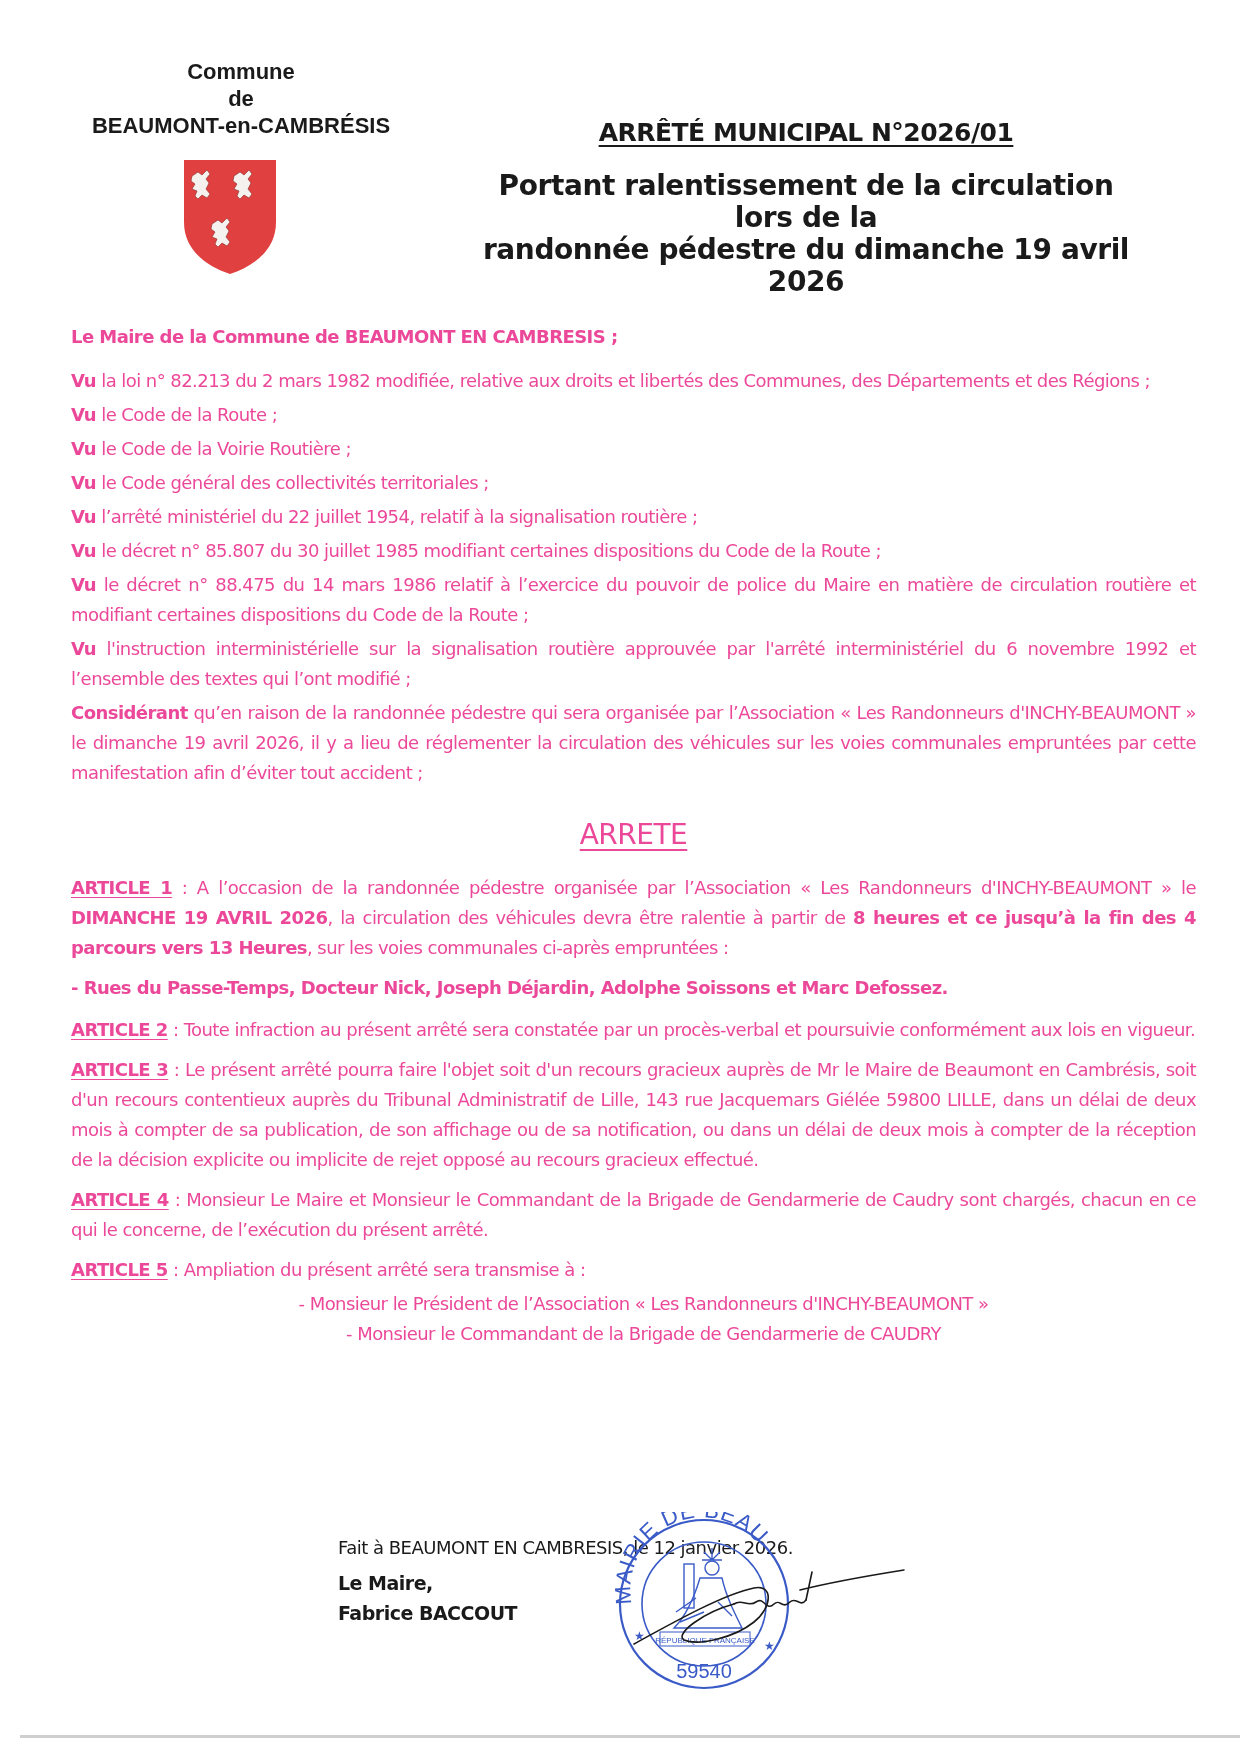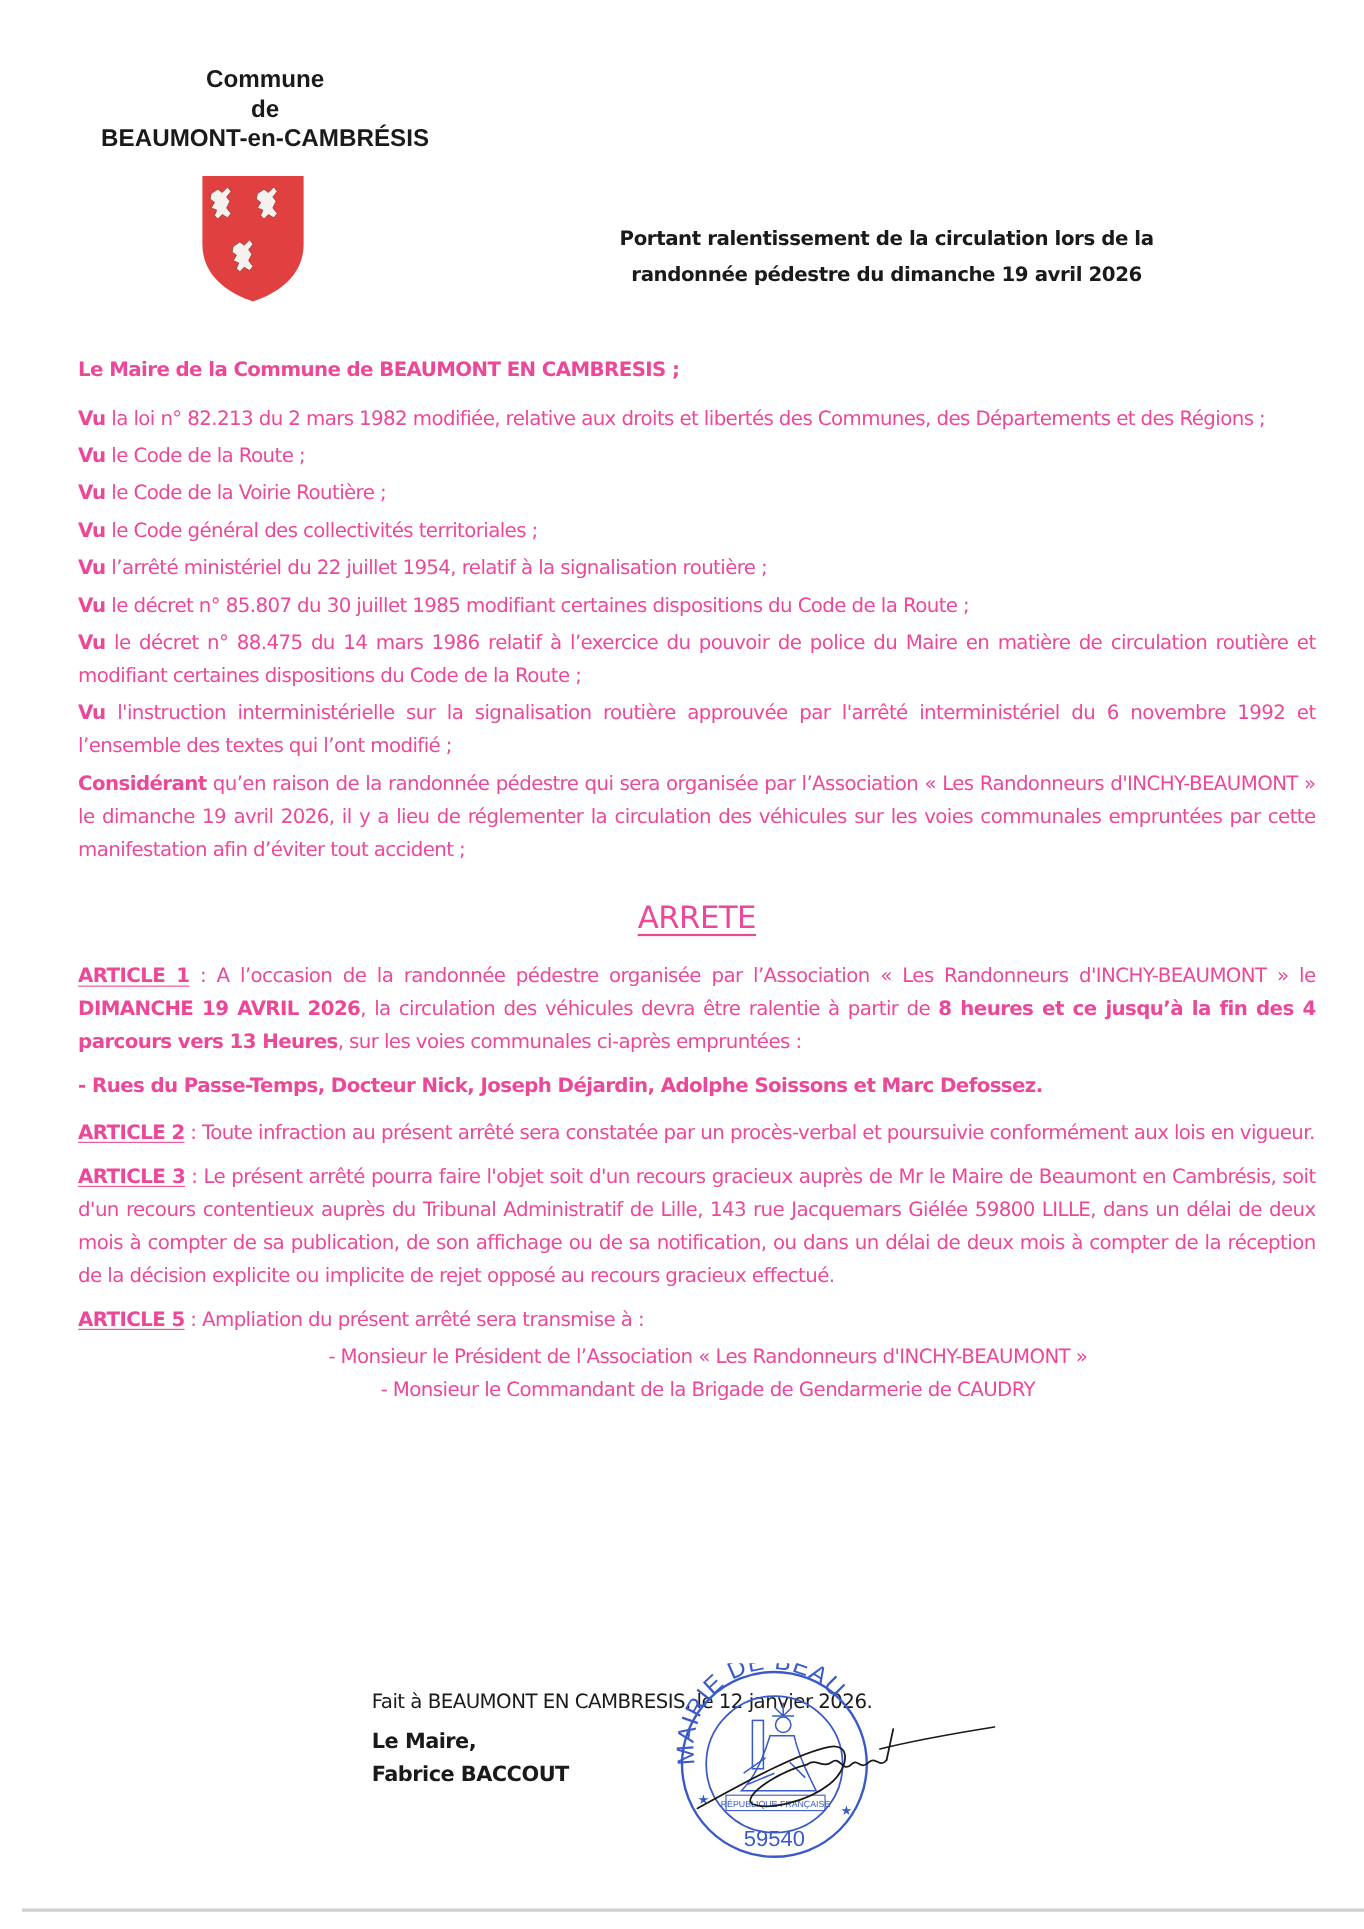--- a/index.html
+++ b/index.html
@@ -19,22 +19,22 @@
 
     
     .arrete-title {
       position: absolute; left: 540px; top: 118px; width: 500px; text-align: center;
       font-family: "DejaVu Sans", sans-serif; font-weight: bold; font-size: 25px;
       letter-spacing: -0.5px; text-decoration: underline; text-underline-offset: 4px;
       text-decoration-thickness: 2px;
     }
     .arrete-subtitle {
       position: absolute; left: 450px; top: 170px; width: 680px; text-align: center;
-      font-family: "DejaVu Sans", sans-serif; font-weight: bold; font-size: 18px;
-      line-height: 32px; letter-spacing: -0.4px; margin-top: 32px;
+      font-family: "DejaVu Sans", sans-serif; font-weight: bold; font-size: 28px;
+      line-height: 32px; letter-spacing: -0.4px;
     }
 
     
     .body {
       position: absolute; left: 55px; top: 322px; width: 1125px;
       font-family: "DejaVu Sans", sans-serif; font-size: 18px; color: #ec4899;
       letter-spacing: -0.55px;
     }
     .para { margin: 0 0 4px 0; line-height: 30px; text-align: justify; }
     .para.j { text-align-last: left; }
@@ -83,20 +83,21 @@
     <g fill="#f4f1ee" stroke="#8a2a28" stroke-width="0.6">
 
       <path d="M10 18 l6 -4 4 3 5 -5 3 4 -4 5 3 4 -3 6 4 5 -3 4 -5 -3 -4 4 -3 -3 2 -5 -5 -2 3 -5 -4 -3 z"></path>
 
       <path d="M52 18 l6 -4 4 3 5 -5 3 4 -4 5 3 4 -3 6 4 5 -3 4 -5 -3 -4 4 -3 -3 2 -5 -5 -2 3 -5 -4 -3 z"></path>
 
       <path d="M30 66 l6 -4 4 3 5 -5 3 4 -4 5 3 4 -3 6 4 5 -3 4 -5 -3 -4 4 -3 -3 2 -5 -5 -2 3 -5 -4 -3 z"></path>
     </g>
   </svg>
 
+  <div class="arrete-title">ARRÊTÉ MUNICIPAL N°2026/01</div>
   <div class="arrete-subtitle">
     <div>Portant ralentissement de la circulation lors de la</div>
     <div>randonnée pédestre du dimanche 19 avril 2026</div>
   </div>
 
   <div class="body">
     <p class="para preamble">Le Maire de la Commune de BEAUMONT EN CAMBRESIS ;</p>
 
     <p class="para j"><b>Vu</b><span> la loi n° 82.213 du 2 mars 1982 modifiée, relative aux droits et libertés des Communes, des Départements et des Régions ;</span></p>
     <p class="para j"><b>Vu</b><span> le Code de la Route ;</span></p>
@@ -110,20 +111,21 @@
 
     <div class="decision">ARRETE</div>
 
     <p class="para j"><span class="art-label">ARTICLE 1</span><span> : A l’occasion de la randonnée pédestre organisée par l’Association « Les Randonneurs d'INCHY-BEAUMONT » le </span><b>DIMANCHE 19 AVRIL 2026</b><span>, la circulation des véhicules devra être ralentie à partir de </span><b>8 heures et ce jusqu’à la fin des 4 parcours vers 13 Heures</b><span>, sur les voies communales ci-après empruntées :</span></p>
     <p class="streets">- Rues du Passe-Temps, Docteur Nick, Joseph Déjardin, Adolphe Soissons et Marc Defossez.</p>
 
     <p class="para j gap"><span class="art-label">ARTICLE 2</span><span> : Toute infraction au présent arrêté sera constatée par un procès-verbal et poursuivie conformément aux lois en vigueur.</span></p>
 
     <p class="para j gap"><span class="art-label">ARTICLE 3</span><span> : Le présent arrêté pourra faire l'objet soit d'un recours gracieux auprès de Mr le Maire de Beaumont en Cambrésis, soit d'un recours contentieux auprès du Tribunal Administratif de Lille, 143 rue Jacquemars Giélée 59800 LILLE, dans un délai de deux mois à compter de sa publication, de son affichage ou de sa notification, ou dans un délai de deux mois à compter de la réception de la décision explicite ou implicite de rejet opposé au recours gracieux effectué.</span></p>
 
+    <p class="para j gap"><span class="art-label">ARTICLE 4</span><span> : Monsieur Le Maire et Monsieur le Commandant de la Brigade de Gendarmerie de Caudry sont chargés, chacun en ce qui le concerne, de l’exécution du présent arrêté.</span></p>
 
     <p class="para j gap"><span class="art-label">ARTICLE 5</span><span> : Ampliation du présent arrêté sera transmise à :</span></p>
     <p class="recip">- Monsieur le Président de l’Association « Les Randonneurs d'INCHY-BEAUMONT »</p>
     <p class="recip">- Monsieur le Commandant de la Brigade de Gendarmerie de CAUDRY</p>
   </div>
 
   <div class="fait">Fait à BEAUMONT EN CAMBRESIS, le 12 janvier 2026.</div>
   <div class="signer">
     <div>Le Maire,</div>
     <div>Fabrice BACCOUT</div>

